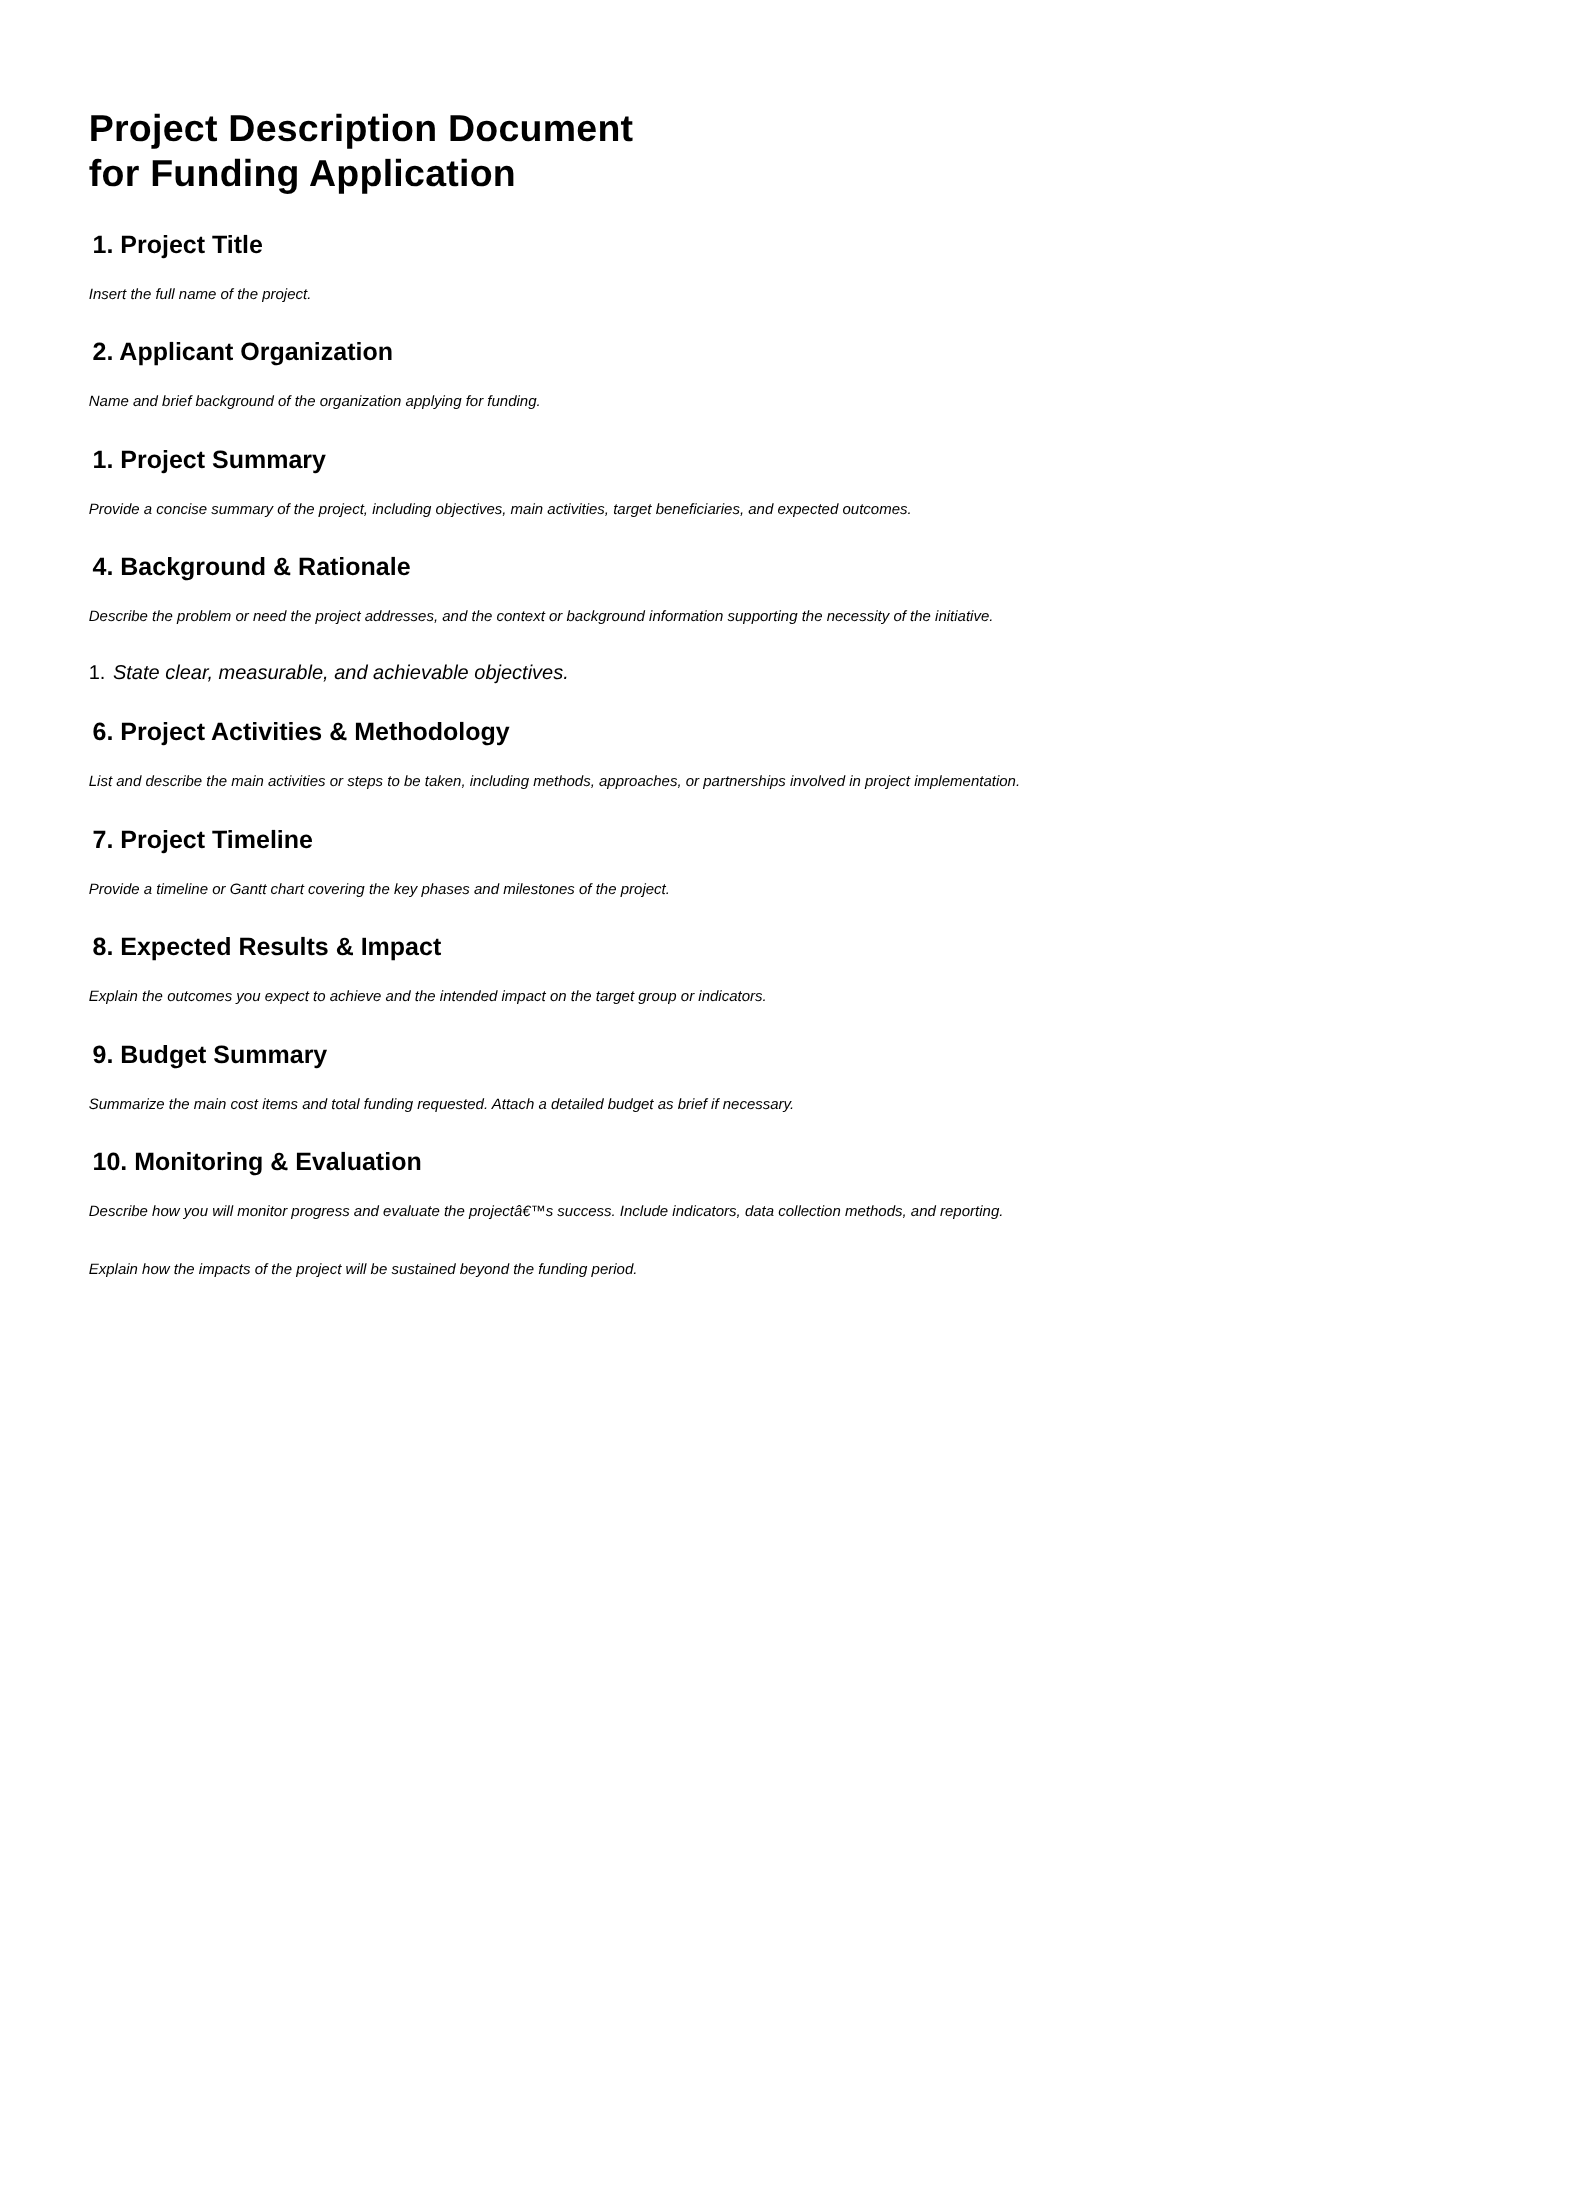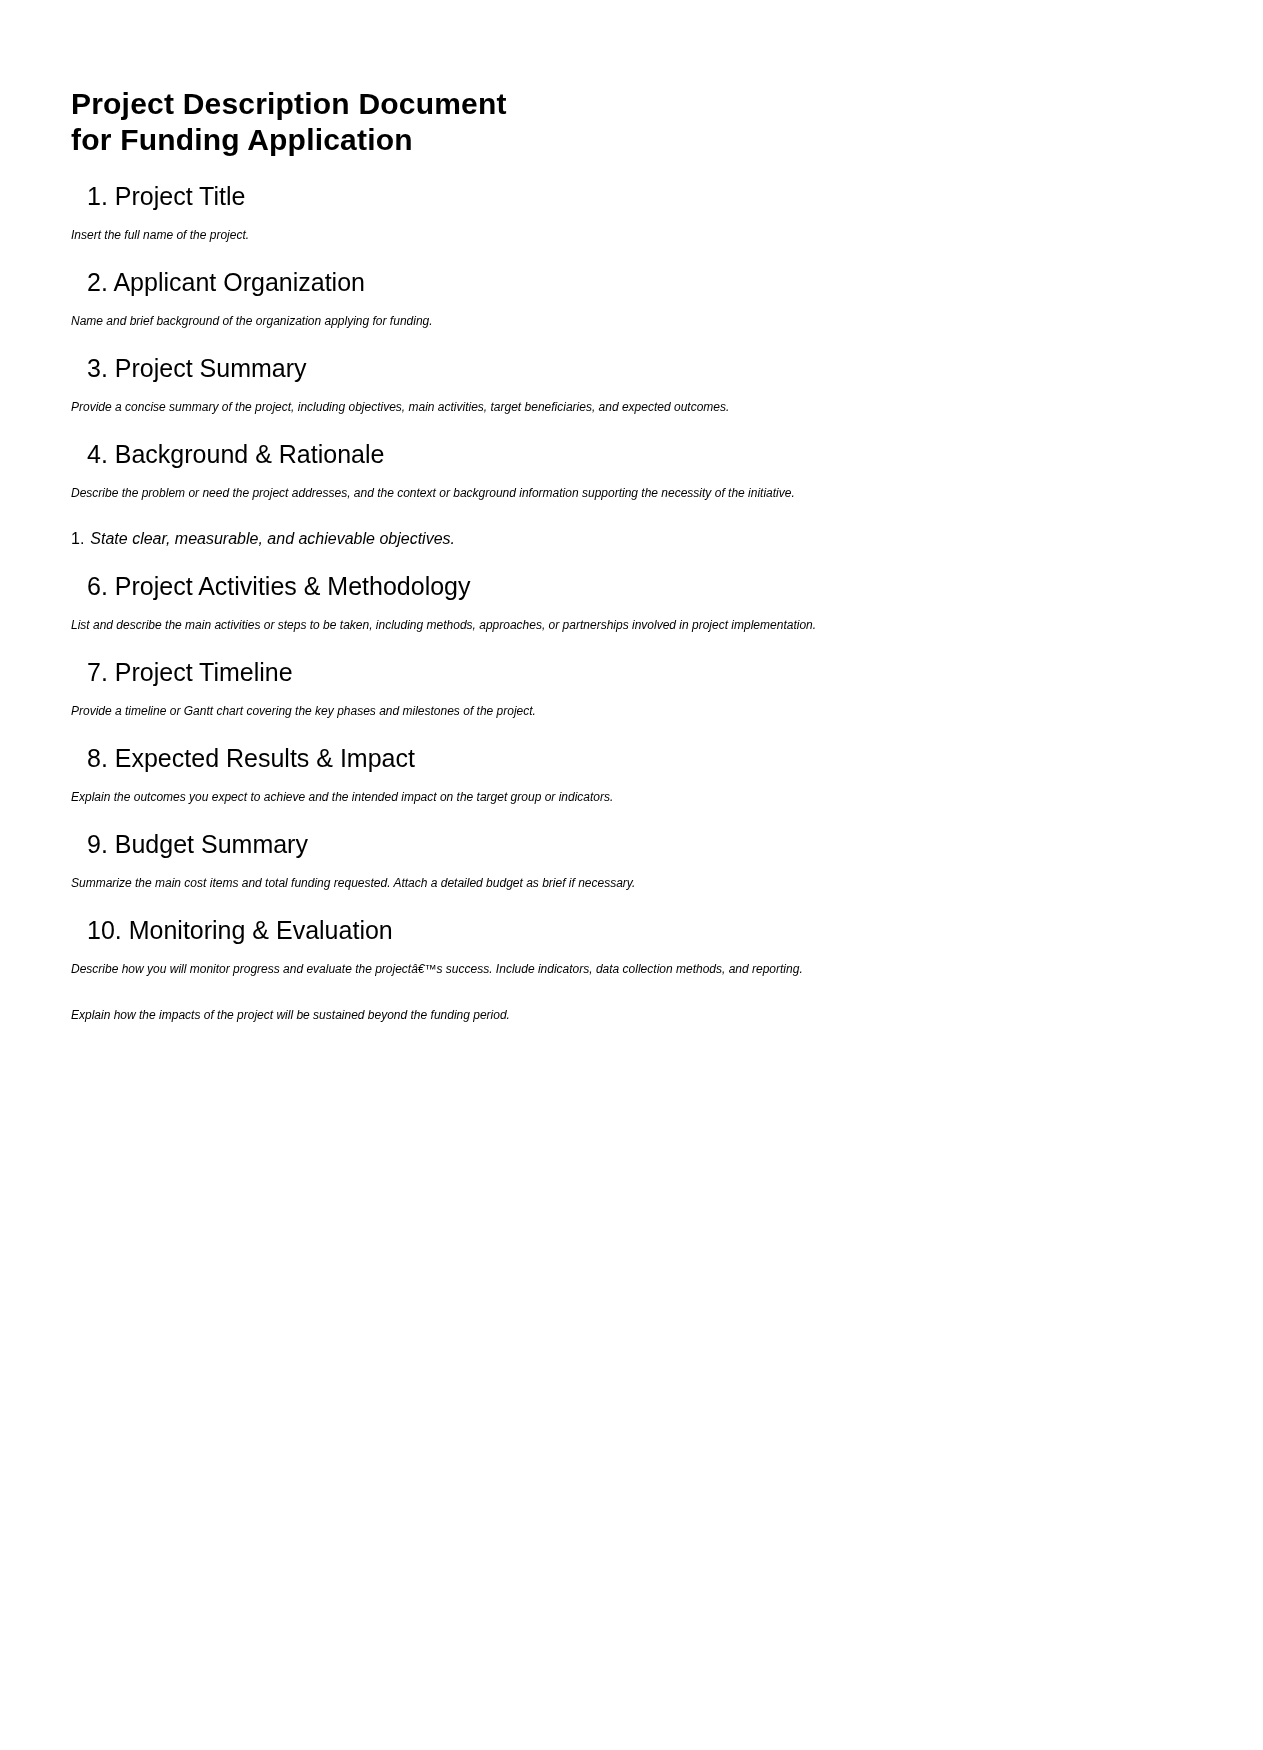--- a/index.html
+++ b/index.html
@@ -20,24 +20,24 @@
   }
   h1.doc-title {
     margin: 0 0 20px 0;
     font-size: 30px;
     line-height: 36px;
     font-weight: bold;
     letter-spacing: 0.2px;
   }
   section.doc-section { margin: 0; }
   h2.section-heading {
-    margin: 28px 0 0 16px;
-    font-size: 25px;
+    margin: 28px 0 0 3px;
+    font-size: 20px;
     line-height: 21px;
-    font-weight: normal;
+    font-weight: bold;
   }
   p.section-desc {
     margin: 19px 0 28px 0;
     font-size: 12px;
     line-height: 18px;
     font-style: italic;
   }
   ol.section-list {
     margin: 19px 0 28px 0;
     padding: 0;
@@ -61,21 +61,21 @@
   <div id="sections-root">
       <section class="doc-section">
         <h2 class="section-heading">1. Project Title</h2>
         <p class="section-desc">Insert the full name of the project.</p>
       </section>
       <section class="doc-section">
         <h2 class="section-heading">2. Applicant Organization</h2>
         <p class="section-desc">Name and brief background of the organization applying for funding.</p>
       </section>
       <section class="doc-section">
-        <h2 class="section-heading">3. Project Summary</h2>
+        <h2 class="section-heading">1. Project Summary</h2>
         <p class="section-desc">Provide a concise summary of the project, including objectives, main activities, target beneficiaries, and expected outcomes.</p>
       </section>
       <section class="doc-section">
         <h2 class="section-heading">4. Background &amp; Rationale</h2>
         <p class="section-desc">Describe the problem or need the project addresses, and the context or background information supporting the necessity of the initiative.</p>
       </section>
       <section class="doc-section">
         <ol class="section-list">
           <li><span class="li-marker">1.</span><span class="li-text">State clear, measurable, and achievable objectives.</span></li>
         </ol>

